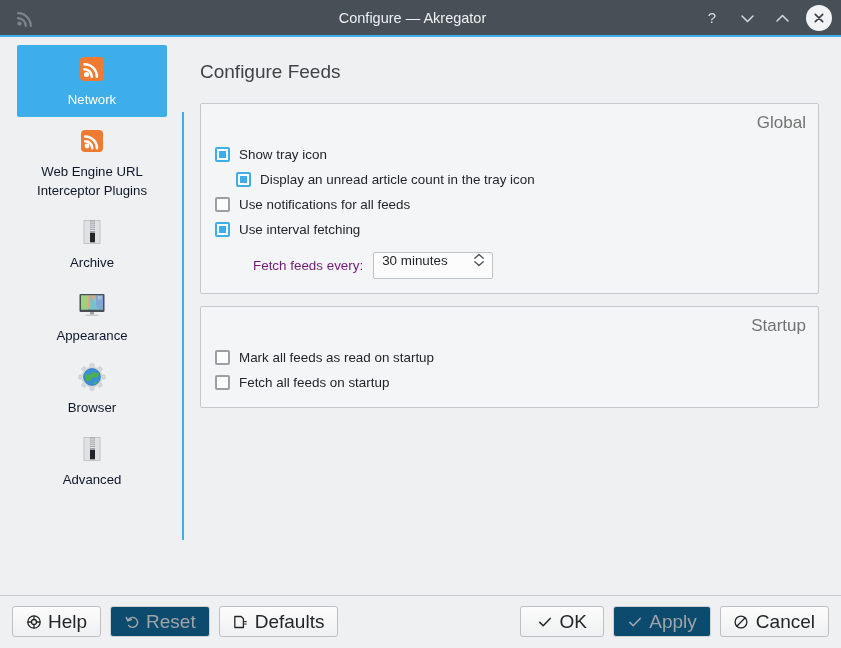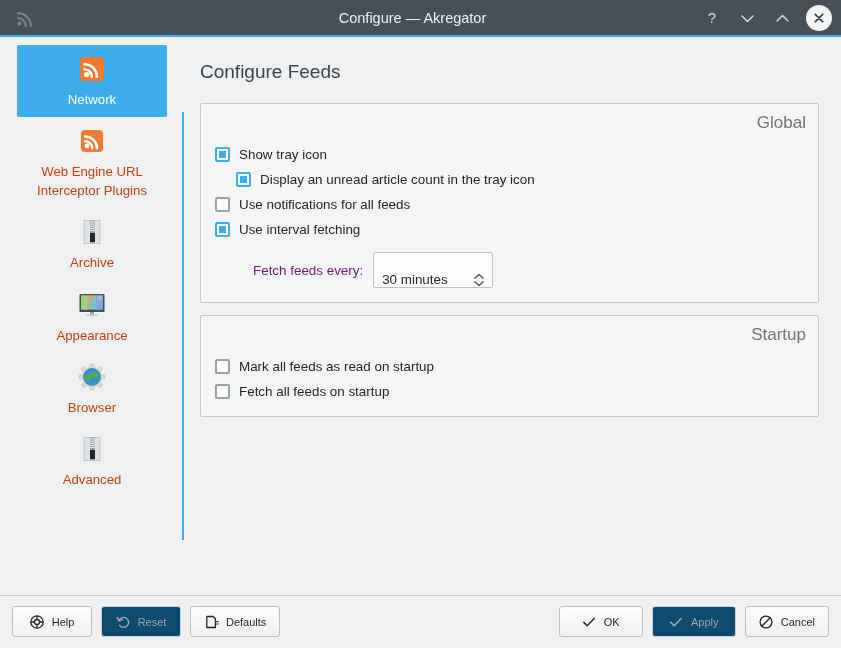--- a/index.html
+++ b/index.html
@@ -98,21 +98,21 @@
     background: #3daee9;
   }
   .side-item.selected .side-label { color: #ffffff; }
   .side-icon {
     width: 34px; height: 34px;
     display: flex; align-items: center; justify-content: center;
     margin-bottom: 4px;
   }
   .side-label {
     font-size: 13.2px;
-    color: #c2410c;
+    color: #0f172a;
     line-height: 1.45;
   }
 
   
   #main {
     flex: 1 1 auto;
     padding: 18px 22px 0 16px;
     min-width: 0;
   }
   #page-title {
@@ -169,25 +169,25 @@
   .spinrow {
     display: flex; align-items: center;
     padding: 10px 0 2px 40px;
   }
   .spinlabel {
     font-size: 13.4px;
     color: #701a75;
     margin-right: 10px;
   }
   .spinbox {
-    width: 120px; height: 36px;
+    width: 120px; height: 27px;
     border: 1px solid #bfc3c7;
     background: #fcfcfc;
     border-radius: 2px;
-    display: flex; align-items: flex-end;
+    display: flex; align-items: flex-start;
     padding: 0 6px 0 8px;
   }
   .spinvalue {
     flex: 1 1 auto;
     font-size: 13.4px;
     color: #232629;
   }
   .spin-arrows {
     display: flex; flex-direction: column; align-items: center;
     width: 14px;
@@ -207,21 +207,21 @@
   #footer-right { margin-left: auto; display: flex; gap: 9px; }
   .btn {
     height: 31px;
     min-width: 80px;
     padding: 0 13px;
     border: 1px solid #bcc0c4;
     border-radius: 3px;
     background: linear-gradient(#fcfcfc, #eff0f1);
     display: flex; align-items: center; justify-content: center;
     gap: 7px;
-    font-size: 11px;
+    font-size: 19px;
     color: #232629;
     cursor: default;
   }
   .btn.disabled {
     color: #9fa4a8;
     background: #0c4a6e;
     border-color: #cfd2d5;
   }
   .btn .bicon {
     display: flex; align-items: center; justify-content: center;

